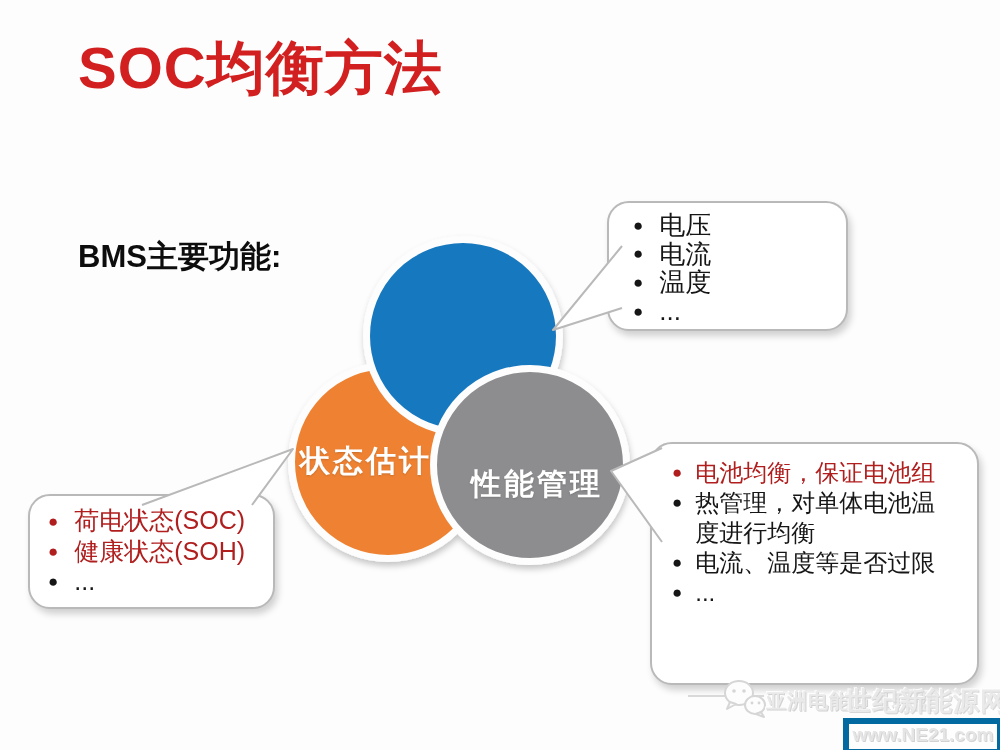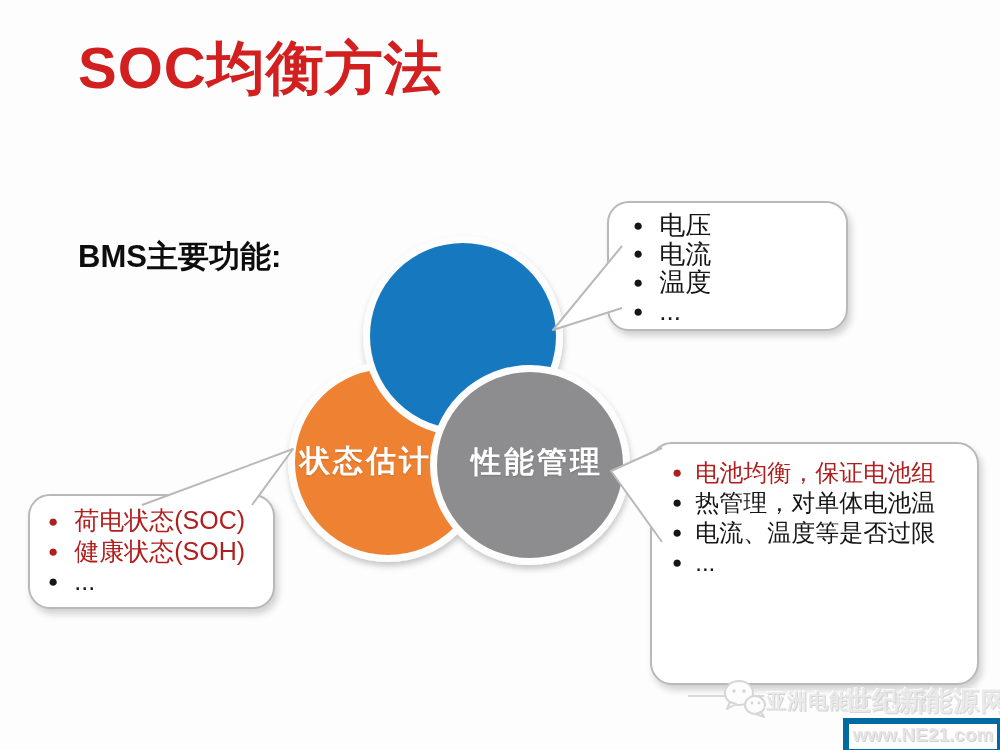--- a/index.html
+++ b/index.html
@@ -80,21 +80,21 @@
       </filter>
     </defs>
     <g filter="url(#ds)">
       <circle cx="388" cy="462" r="96.5" stroke="#fdfdfd" stroke-width="7" fill="#ee8230"></circle>
       <circle cx="463" cy="336" r="96.5" stroke="#fdfdfd" stroke-width="7" fill="#1978be"></circle>
       <circle cx="530" cy="465" r="96.5" stroke="#fdfdfd" stroke-width="7" fill="#8d8d8f"></circle>
     </g>
   </svg>
 
   <div class="circle-label" style="left:366px;top:461px;">状态估计</div>
-  <div class="circle-label" style="left:537px;top:462px;">性能管理</div>
+  <div class="circle-label" style="left:537px;top:484px;">性能管理</div>
 
   <div id="callout-data-collection" class="callout">
     <div class="row">
       <span class="dot">●</span>
       <span class="co-text">电压</span>
     </div>
     <div class="row">
       <span class="dot">●</span>
       <span class="co-text">电流</span>
     </div>
@@ -127,20 +127,21 @@
     <div class="row-top">
       <span class="dot" style="color: rgb(176, 30, 30);">●</span>
       <span class="co-text" style="color: rgb(176, 30, 30);">
         <span class="co-line" style="display:block">电池均衡，保证电池组</span>
       </span>
     </div>
     <div class="row-top">
       <span class="dot">●</span>
       <span class="co-text">
         <span class="co-line" style="display:block">热管理，对单体电池温</span>
+        <span class="co-line" style="display:block">度进行均衡</span>
       </span>
     </div>
     <div class="row-top">
       <span class="dot">●</span>
       <span class="co-text">
         <span class="co-line" style="display:block">电流、温度等是否过限</span>
       </span>
     </div>
     <div class="row-top">
       <span class="dot">●</span>

